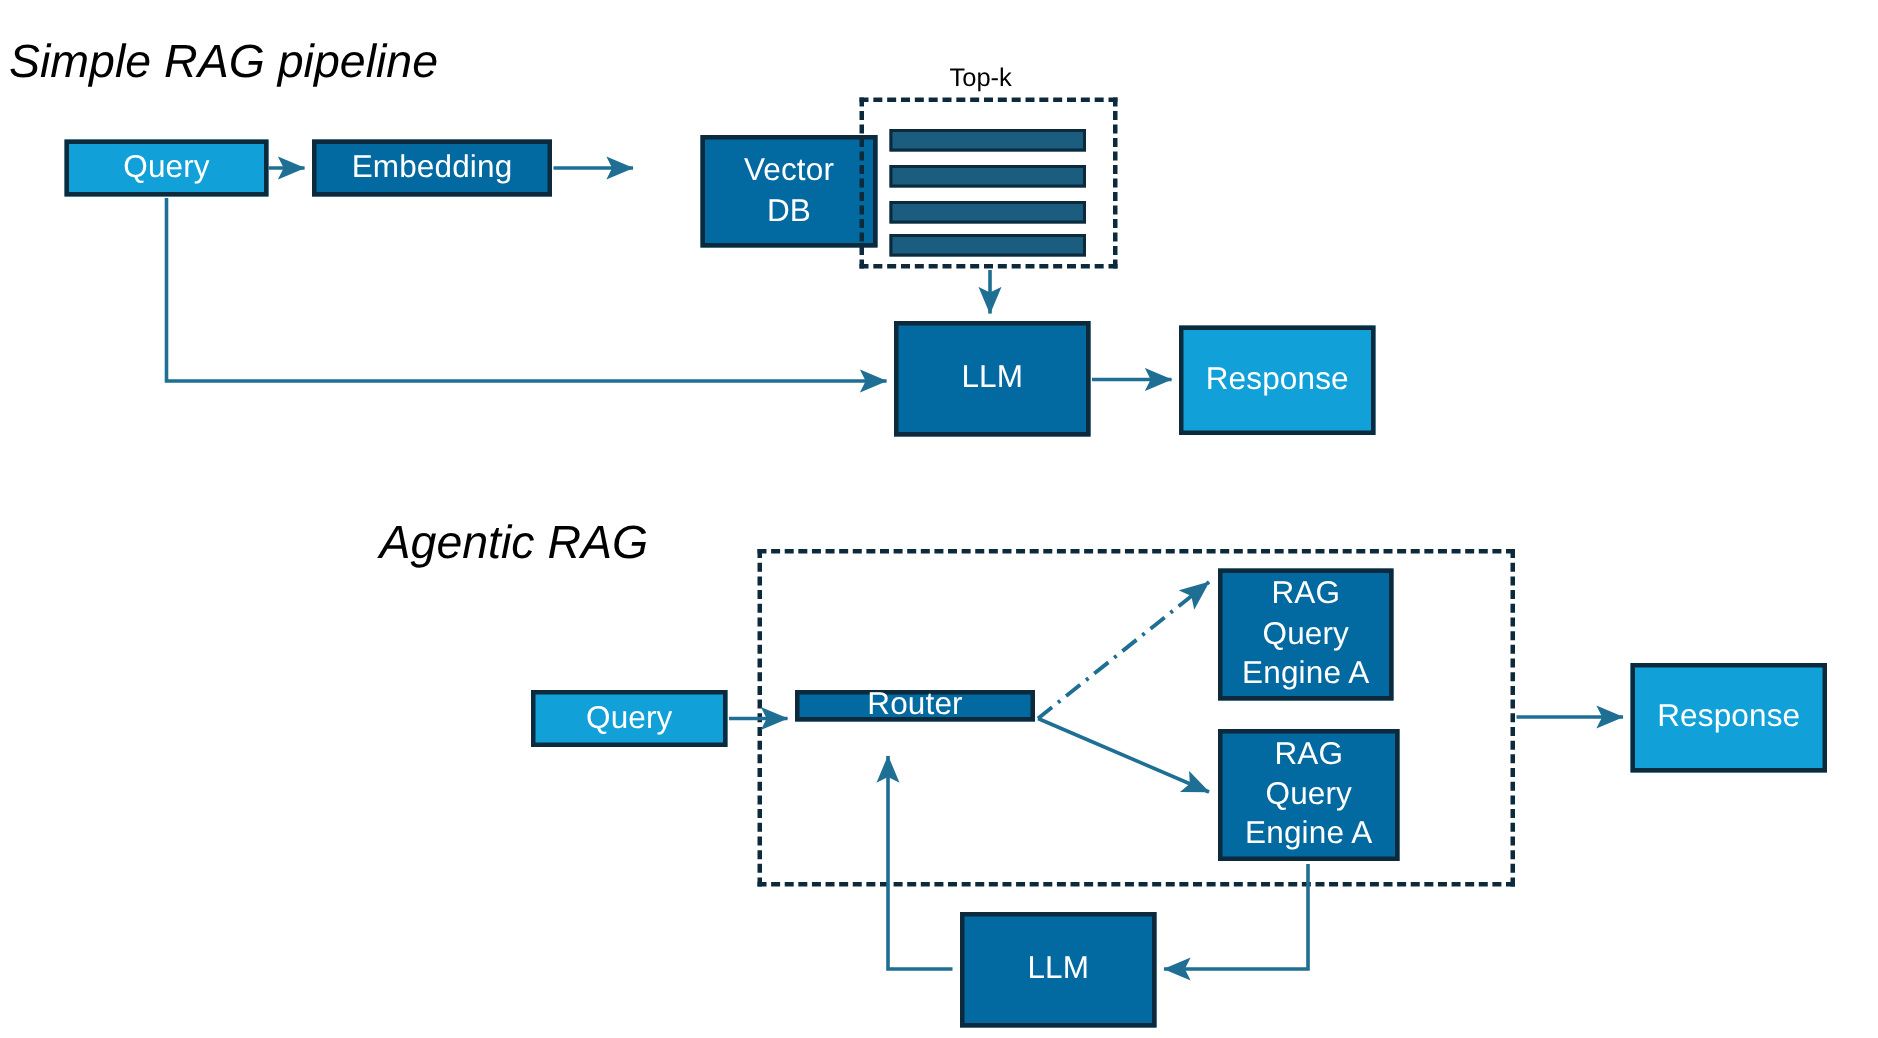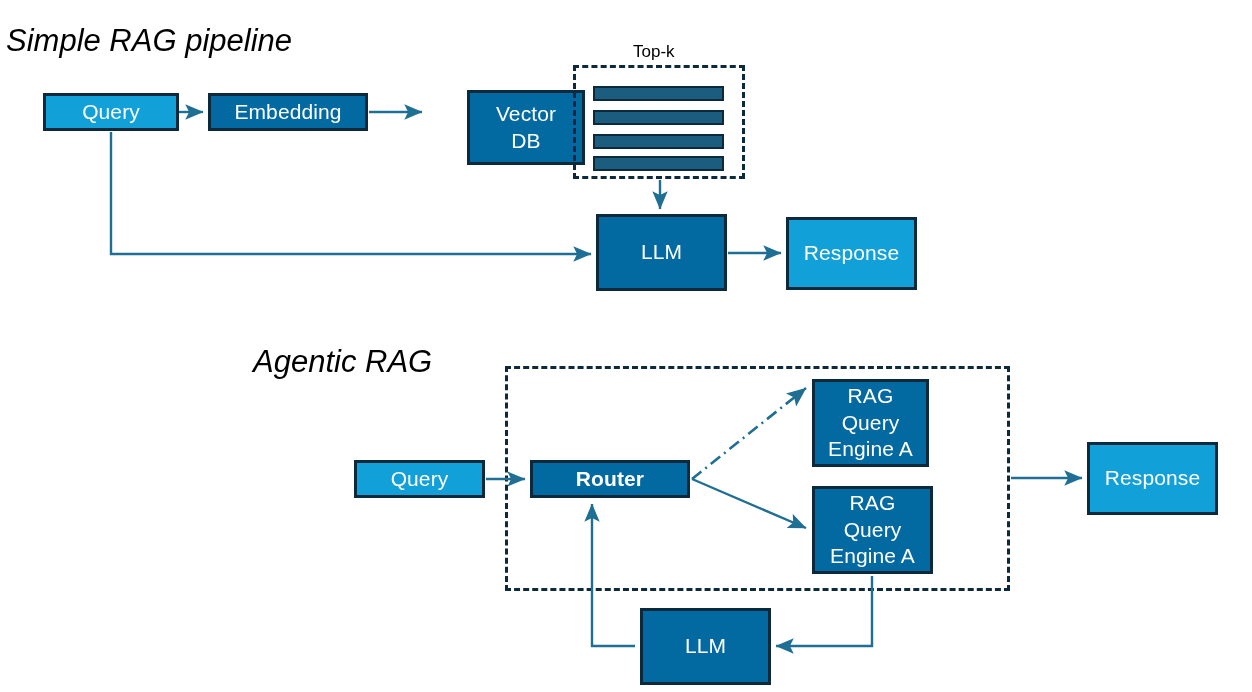--- a/index.html
+++ b/index.html
@@ -108,21 +108,21 @@
   <div class="node dark" style="left:596px; top:214px; width:131px; height:77px;">LLM</div>
 
   <div class="node light" style="left:786px; top:217px; width:131px; height:73px;">Response</div>
 
   <div class="title" style="left:253px; top:345px;">Agentic RAG</div>
 
   <div class="dashgroup" style="left:505px; top:366px; width:505px; height:225px;"></div>
 
   <div class="node light" style="left:354px; top:460px; width:131px; height:38px;">Query</div>
 
-  <div class="node dark" style="left:530px; top:460px; width:160px; height:38px;font-weight:bold;">Router</div>
+  <div class="node dark" style="left:530px; top:460px; width:160px; height:21px;">Router</div>
 
   <div class="node dark" style="left:812px; top:379px; width:117px; height:88px; flex-direction:column;">
     <span>RAG</span>
     <span>Query</span>
     <span>Engine A</span>
   </div>
 
   <div class="node dark" style="left:812px; top:486px; width:121px; height:88px; flex-direction:column;">
     <span>RAG</span>
     <span>Query</span>

